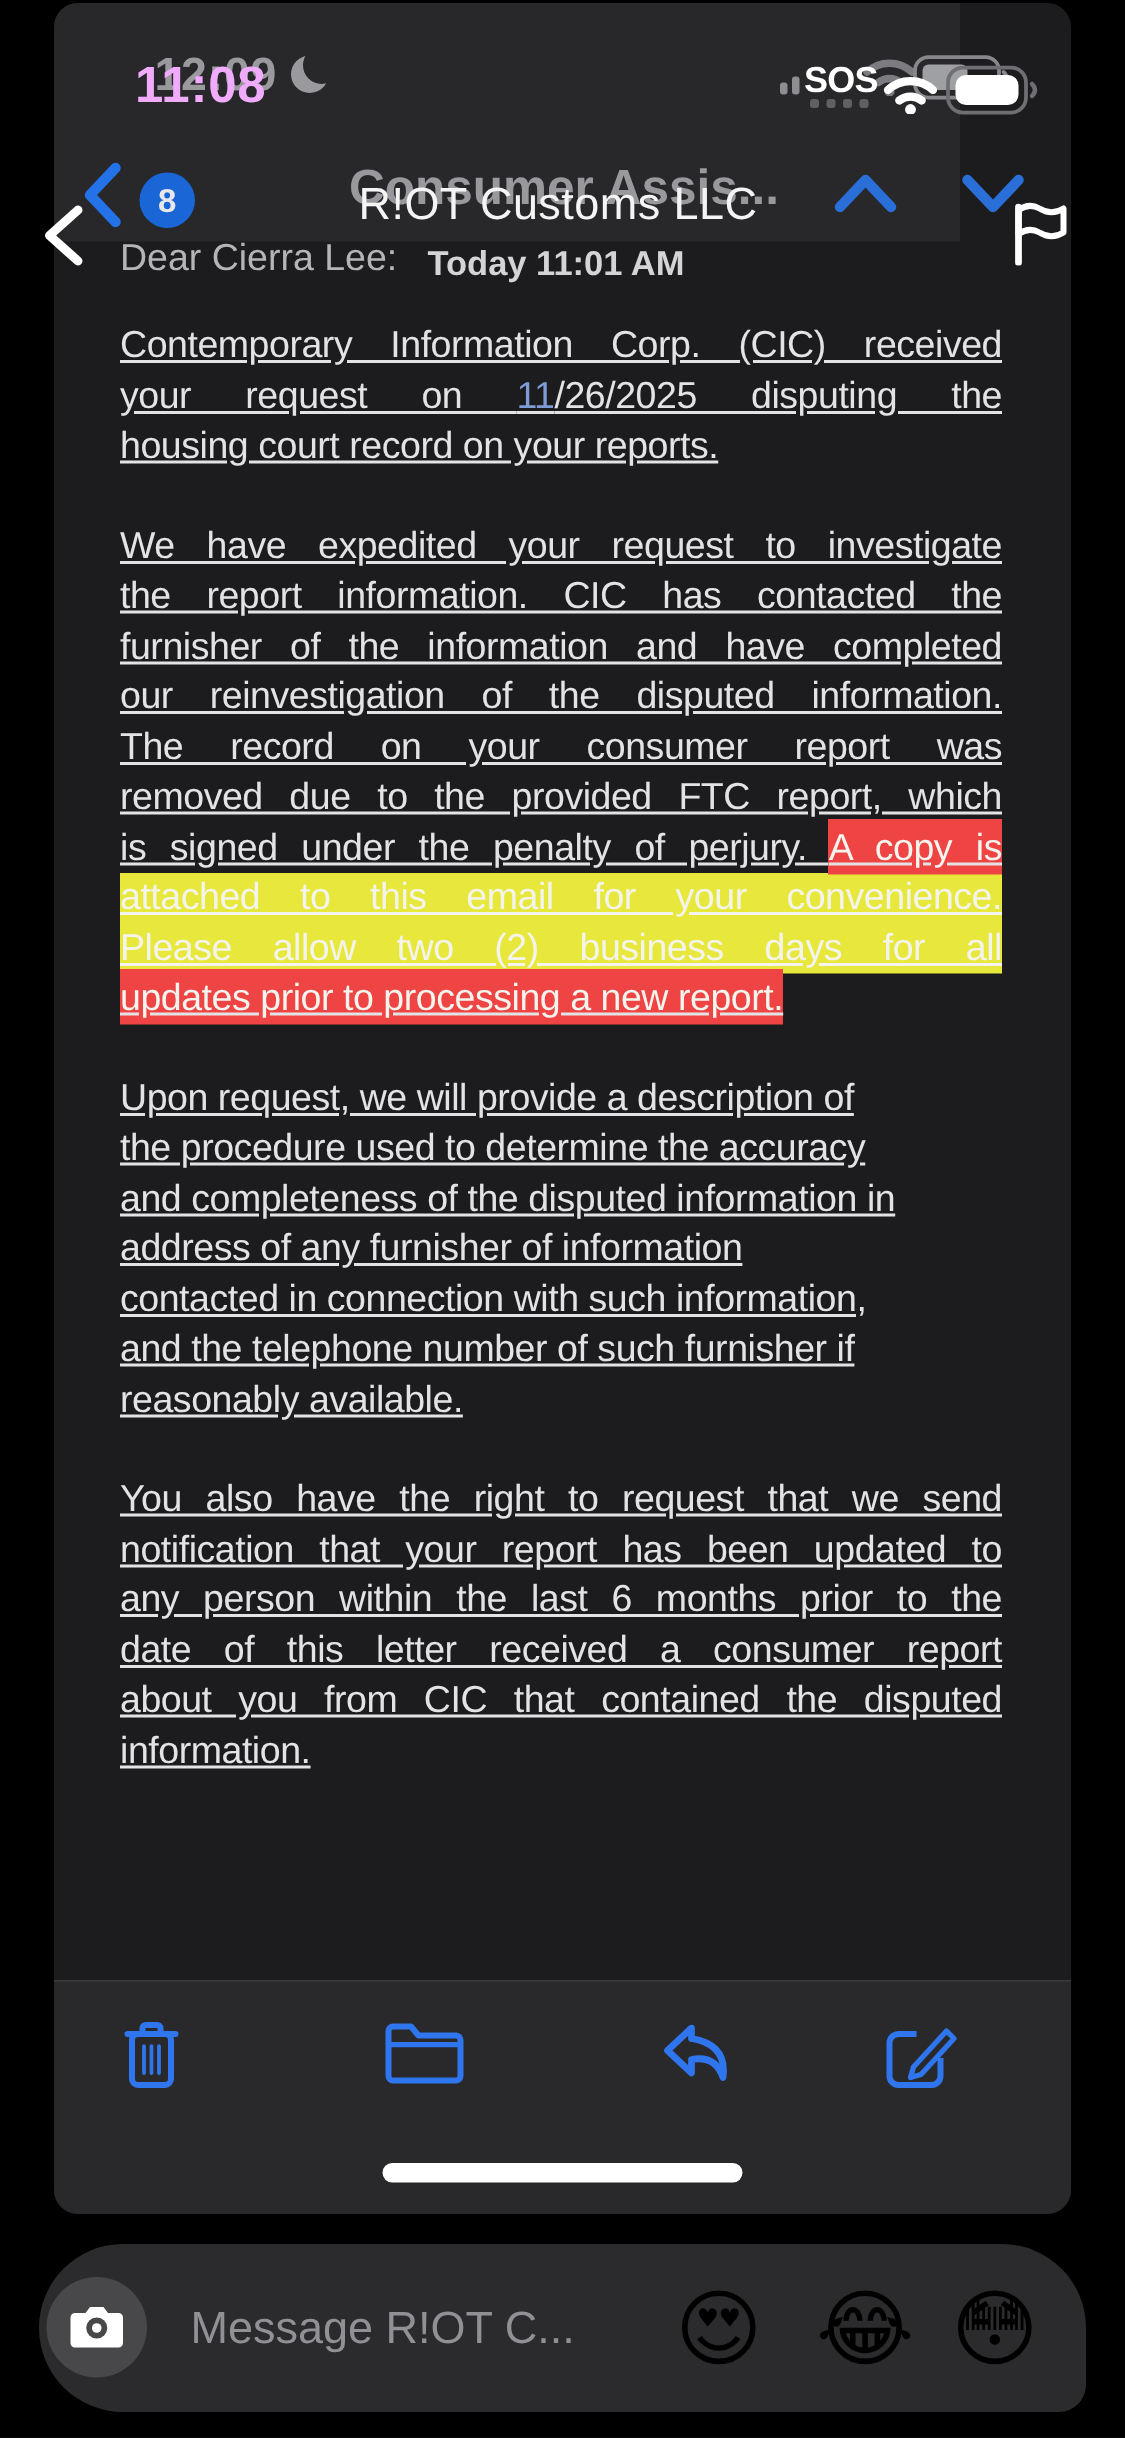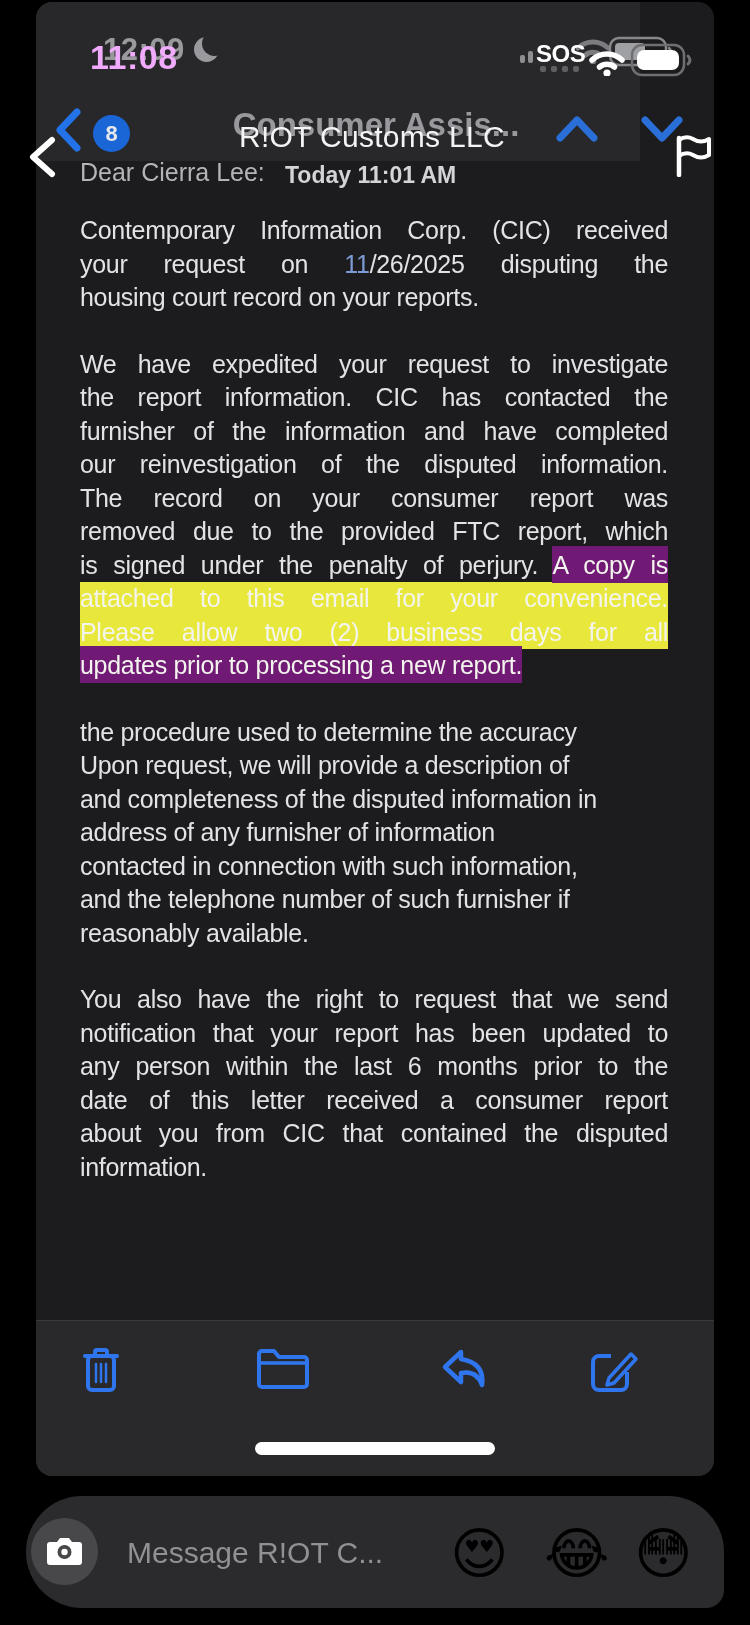--- a/index.html
+++ b/index.html
@@ -26,24 +26,24 @@
 
   
   #badge{left:57px;top:113px;width:37px;height:37px;border-radius:50%;background:#1a66d6;
         color:#e8e8ea;font-size:22px;font-weight:bold;text-align:center;line-height:37px;}
   .nav-svg{position:absolute;}
 
   
   #salutation{left:44px;top:156px;font-size:25px;font-weight:500;color:#b5b5b8;z-index:1;}
   #email-body{left:44px;top:212px;width:588px;z-index:1;}
   .para{margin:0 0 33px 0;color:#e3e3e5;font-size:25px;line-height:33.5px;letter-spacing:-0.3px;}
-  .line{text-align:justify;text-align-last:justify;}
+  .line{text-align:justify;text-align-last:justify;text-decoration:underline;}
   .line.last{text-align:left;text-align-last:left;}
   .line.left{text-align:left;text-align-last:left;}
-  .hl{background:#701a75;color:#f4f4ee;padding:5px 0 4px 0;}
+  .hl{background:#ef4444;color:#f4f4ee;padding:5px 0 4px 0;}
   .hl-line{background:#e8e83c;color:#f4f4ee;}
   .lnk{color:#7d9bd4;}
 
   
   .tb{position:absolute;top:1344px;z-index:3;}
 
   
   #home-indicator{left:219px;top:1440px;width:240px;height:13px;border-radius:7px;
         background:#fff;z-index:3;}
 
@@ -116,22 +116,22 @@
         <div class="line"><span>furnisher of the information and have completed</span></div>
         <div class="line"><span>our reinvestigation of the disputed information.</span></div>
         <div class="line"><span>The record on your consumer report was</span></div>
         <div class="line"><span>removed due to the provided FTC report, which</span></div>
         <div class="line"><span>is signed under the penalty of perjury. </span><span class="hl">A copy is</span></div>
         <div class="line hl-line"><span>attached to this email for your convenience.</span></div>
         <div class="line hl-line"><span>Please allow two (2) business days for all</span></div>
         <div class="line last"><span class="hl">updates prior to processing a new report.</span></div>
       </div>
       <div class="para">
+        <div class="line left"><span>Upon request, we will provide a description of</span></div>
         <div class="line left"><span>the procedure used to determine the accuracy</span></div>
-        <div class="line left"><span>Upon request, we will provide a description of</span></div>
         <div class="line left"><span>and completeness of the disputed information in</span></div>
         <div class="line left"><span>address of any furnisher of information</span></div>
         <div class="line left"><span>contacted in connection with such information,</span></div>
         <div class="line left"><span>and the telephone number of such furnisher if</span></div>
         <div class="line last left"><span>reasonably available.</span></div>
       </div>
       <div class="para">
         <div class="line"><span>You also have the right to request that we send</span></div>
         <div class="line"><span>notification that your report has been updated to</span></div>
         <div class="line"><span>any person within the last 6 months prior to the</span></div>

